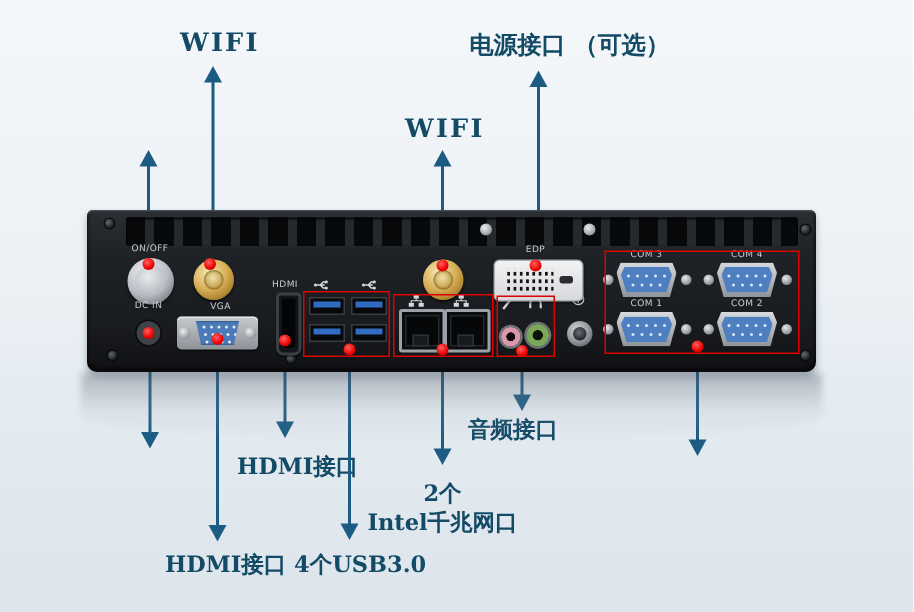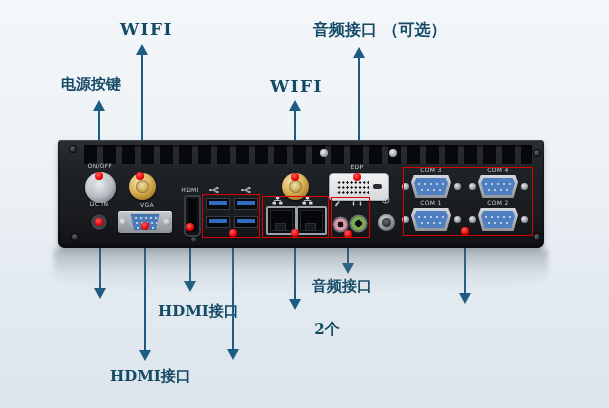--- a/index.html
+++ b/index.html
@@ -97,27 +97,28 @@
   .refl{position:absolute;left:54px;top:249px;width:494px;height:44px;
     background:linear-gradient(180deg,rgba(90,100,112,.40),rgba(150,162,174,.14) 55%,rgba(200,210,220,0));
     filter:blur(2.5px);border-radius:0 0 40% 40%;}
 </style>
 </head>
 <body>
 
 <div class="stage">
 
   <div class="co lat ctr" style="left:120px;top:19px;width:50px;">WIFI</div>
-  <div class="co" style="left:61px;top:75px;">电源按键</div>
   <div class="co lat ctr" style="left:270px;top:76px;width:50px;">WIFI</div>
-  <div class="co" style="left:313px;top:20px;font-size:16px;">音频接口 （可选）</div>
+  <div class="co" style="left:313px;top:20px;font-size:16px;">电源接口 （可选）</div>
   <div class="co" style="left:158px;top:302px;">HDMI接口</div>
   <div class="co" style="left:110px;top:367px;">HDMI接口</div>
-  <div class="co ctr" style="left:235px;top:320px;width:120px;margin-left:32px;">
+  <div class="co" style="left:196px;top:367px;">4个USB3.0</div>
+  <div class="co ctr" style="left:235px;top:320px;width:120px;">
     <div>2个</div>
+    <div>Intel千兆网口</div>
   </div>
   <div class="co" style="left:312px;top:277px;">音频接口</div>
 
   <div class="ahead up" style="left:136px;top:44px;"></div>
   <div class="aline" style="left:141px;top:54px;height:127px;"></div>
   <div class="ahead up" style="left:93px;top:100px;"></div>
   <div class="aline" style="left:98px;top:110px;height:67px;"></div>
   <div class="ahead up" style="left:289px;top:100px;"></div>
   <div class="aline" style="left:294px;top:110px;height:68px;"></div>
   <div class="ahead up" style="left:353px;top:47px;"></div>

